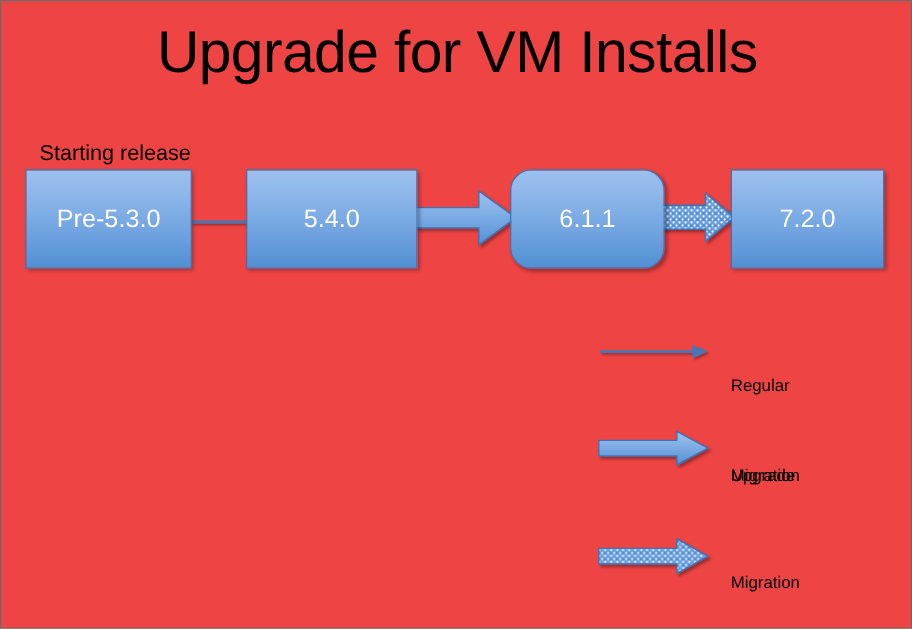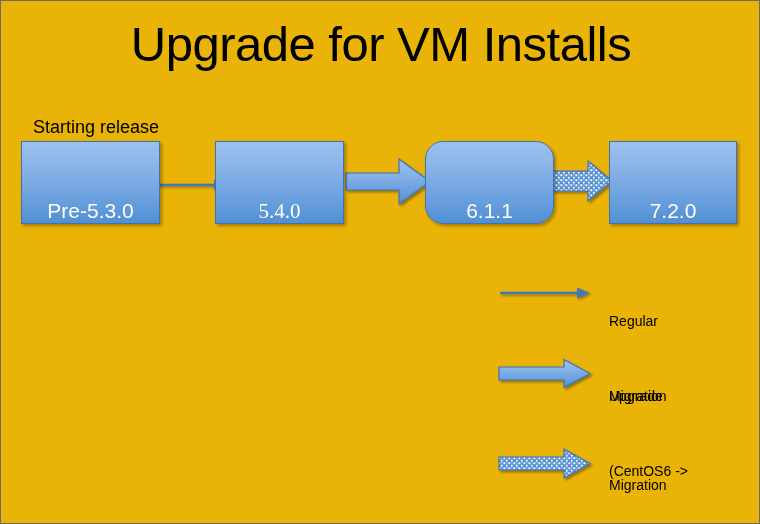--- a/index.html
+++ b/index.html
@@ -7,21 +7,21 @@
     padding: 0;
     background: #ffffff;
   }
   body {
     font-family: "Liberation Sans", sans-serif;
   }
   #slide {
     position: relative;
     width: 760px;
     height: 524px;
-    background: #eab308;
+    background: #ef4444;
     border: 1px solid #6b6b6b;
     box-sizing: border-box;
     overflow: hidden;
   }
 
   
   #title {
     position: absolute;
     left: 0;
     top: 14px;
@@ -49,32 +49,32 @@
   
   .vbox {
     position: absolute;
     top: 140px;
     height: 83px;
     box-sizing: border-box;
     border: 1px solid #3d73b5;
     background: linear-gradient(to bottom, #9cc0ef 0%, #8bb5e9 28%, #6ba0de 70%, #5190d2 100%);
     box-shadow: 2px 2px 3px rgba(0,0,0,0.30);
     display: flex;
-    align-items: flex-end;
+    align-items: center;
     justify-content: center;
     z-index: 3;
   }
   .vbox-label {
     color: #ffffff;
     font-size: 21px;
     line-height: 24px;
     text-shadow: 0 0 1px rgba(0,0,0,0.05);
   }
   #box-1 { left: 20px;  width: 139px; }
-  #box-2 { left: 214px; width: 129px; font-family: Liberation Serif, serif; }
+  #box-2 { left: 204px; width: 143px; }
   #box-3 { left: 424px; width: 129px; border-radius: 18px; }
   #box-4 { left: 608px; width: 128px; }
 
   
   .line-arrow {
     position: absolute;
     z-index: 2;
   }
 
   
@@ -207,21 +207,20 @@
           <stop offset="100%" stop-color="#5190d2"></stop>
         </linearGradient>
         <filter id="sh-lg2" x="-30%" y="-40%" width="180%" height="220%">
           <feDropShadow dx="2" dy="2" stdDeviation="1.2" flood-color="#000000" flood-opacity="0.35"></feDropShadow>
         </filter>
       </defs>
       <polygon points="1,9 66,9 66,1.5 92,15.5 66,29.5 66,22 1,22" fill="url(#grad-lg2)" stroke="#3d73b5" stroke-width="1.2" filter="url(#sh-lg2)"></polygon>
     </svg>
     <div class="legend-text">
       <div>Migration</div>
-      <div>(CentOS6 -&gt;</div>
       
     </div>
   </div>
 
   <div class="legend-row" id="legend-3">
     <svg class="legend-art" width="100" height="40">
       <defs>
         <linearGradient id="grad-lg3" x1="0" y1="0" x2="0" y2="1">
           <stop offset="0%" stop-color="#7aa9e4"></stop>
           <stop offset="50%" stop-color="#5e97d8"></stop>

